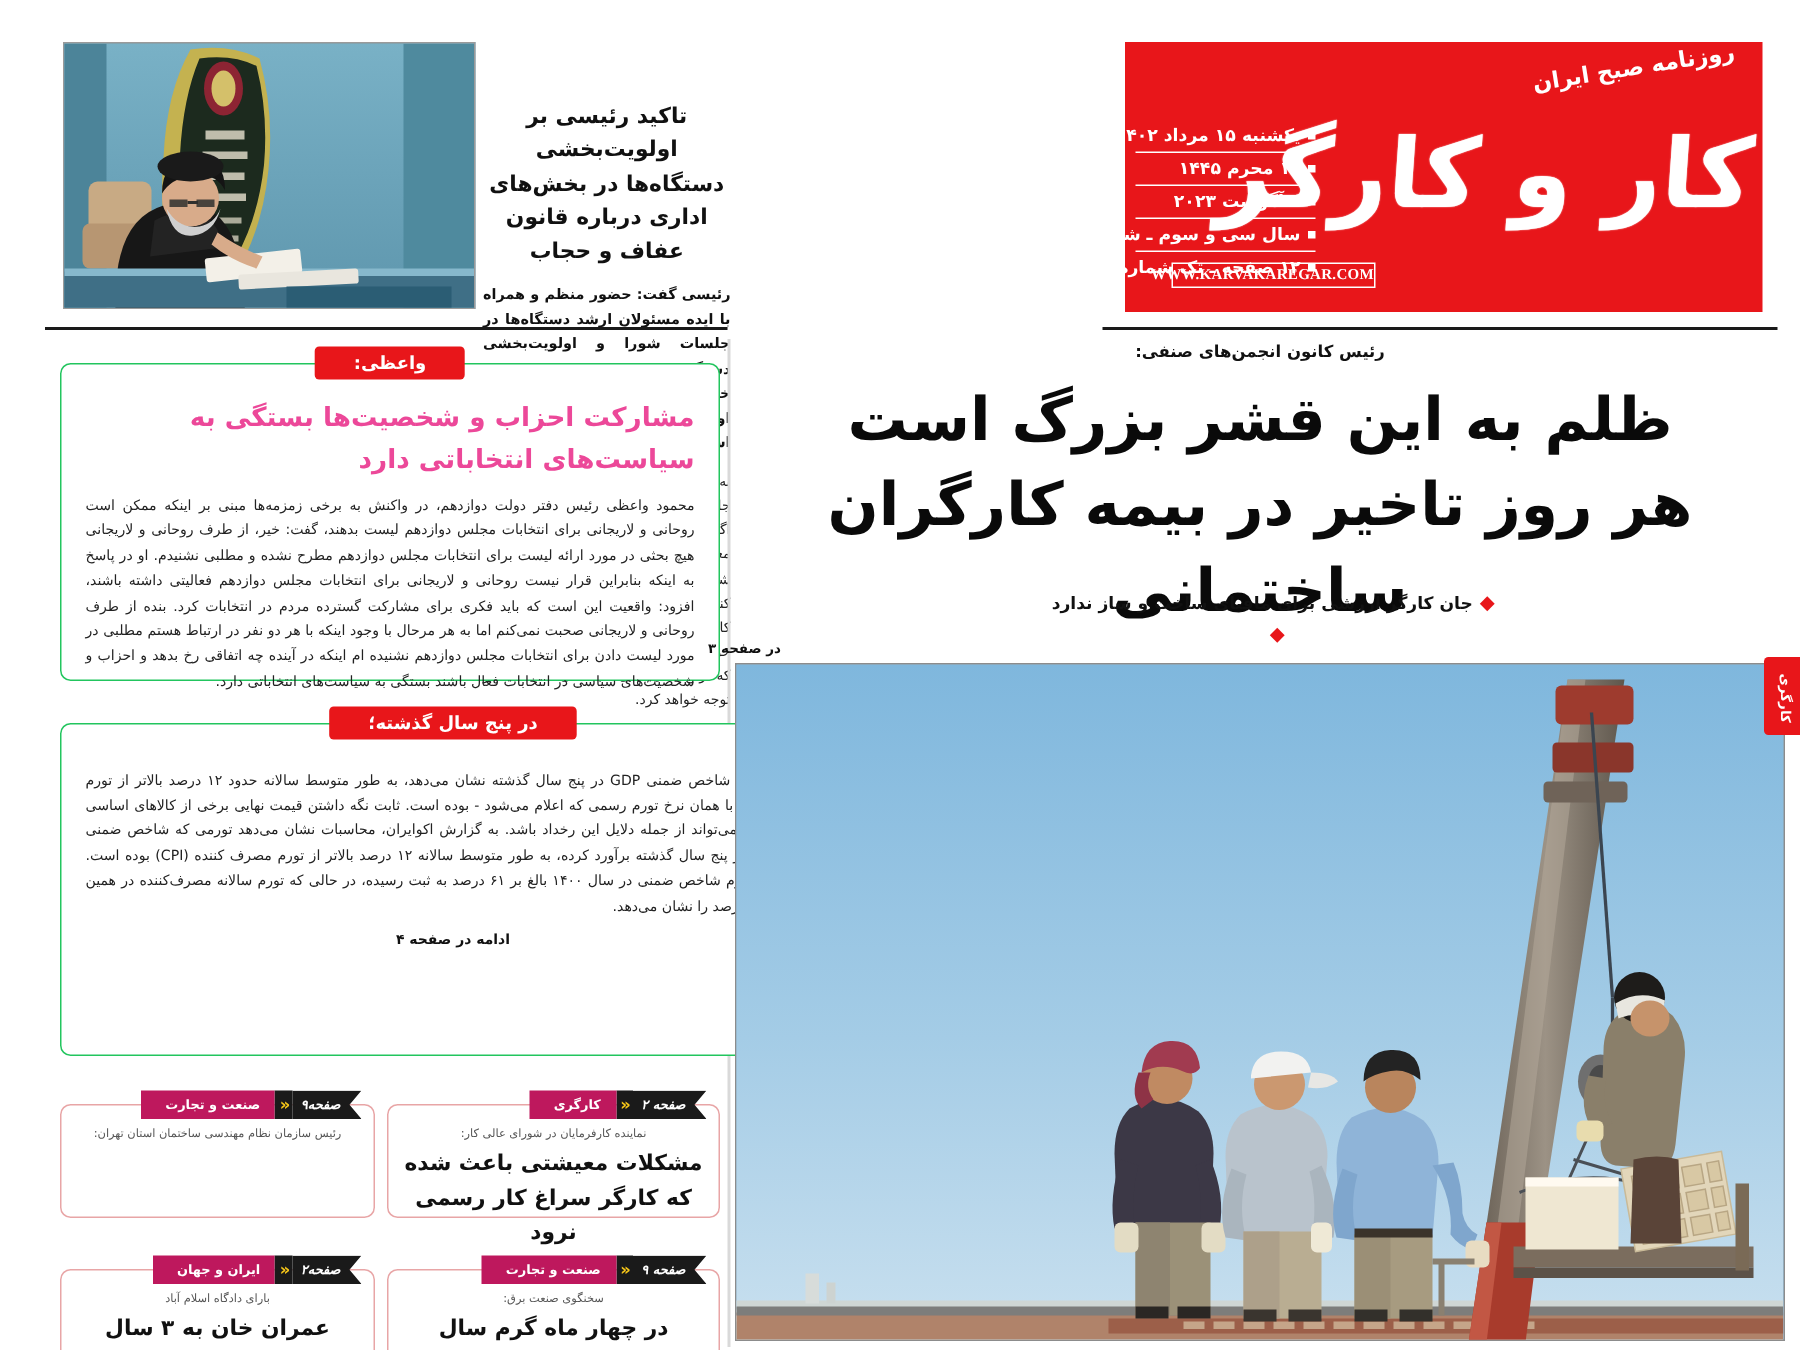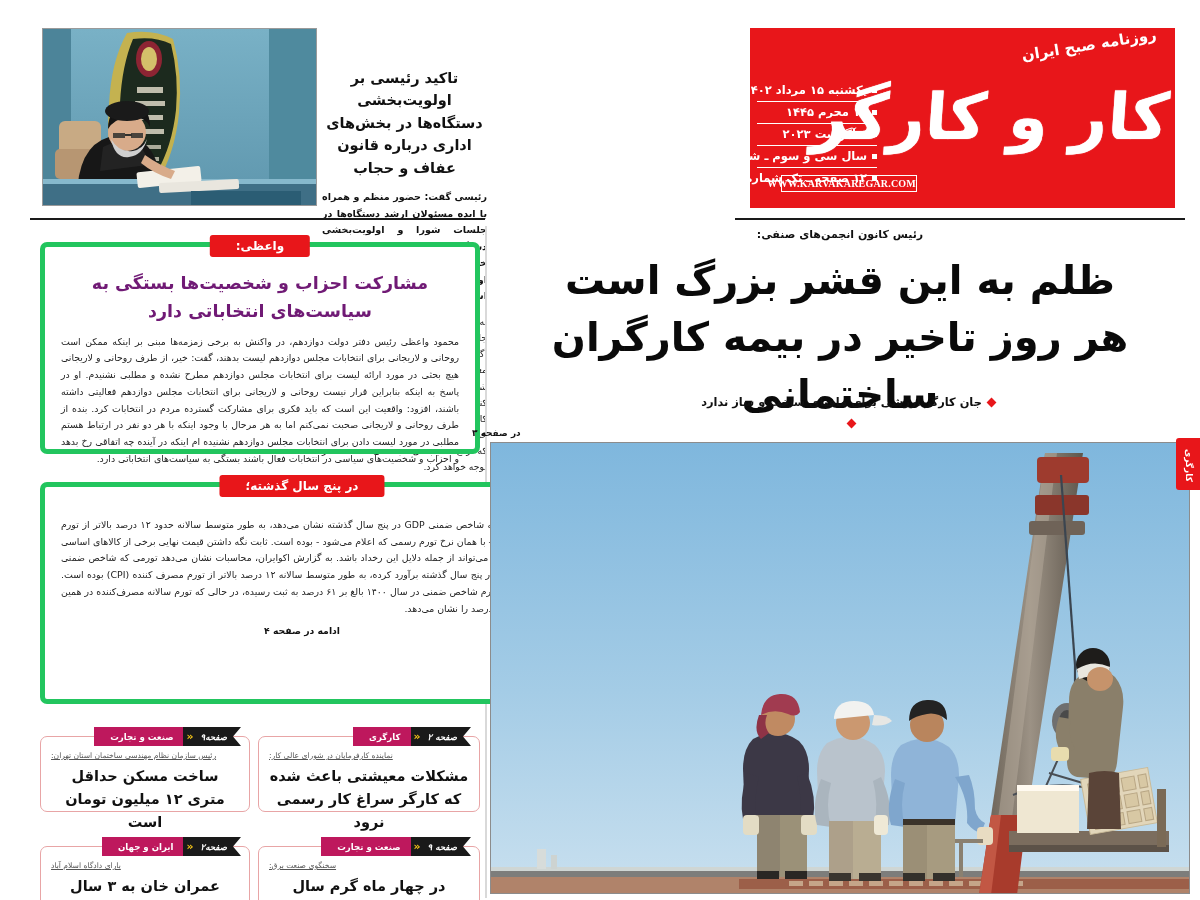--- a/index.html
+++ b/index.html
@@ -73,29 +73,29 @@
   .top-art .body {
     margin:9px 0 0 0; font-size:9.3px; line-height:1.74;
     color:#222; text-align:justify;
   }
   .cont { font-size:9.3px; font-weight:bold; color:#111; margin-top:7px; text-align:center; }
 
   .hrule-top { position:absolute; left:30px; top:218px; width:455px; height:2px; background:#1a1a1a; }
   .hrule-mast { position:absolute; left:735px; top:218px; width:450px; height:2px; background:#1a1a1a; }
 
   
-  .box { position:absolute; border:5px solid #22c55e; border-radius:7px; background:#fff; }
+  .box { position:absolute; border:1px solid #22c55e; border-radius:7px; background:#fff; }
   .box-tag {
     position:absolute; top:-12px; left:50%; transform:translateX(-50%);
     background:#e8161a; color:#fff; font-size:12px; font-weight:bold;
     padding:4px 26px; border-radius:3px; white-space:nowrap;
   }
   .box h3 {
     margin:0; font-size:17.5px; line-height:1.62; font-weight:bold;
-    color:#701a75; text-align:center;
+    color:#ec4899; 
   }
   .box p {
     margin:8px 0 0 0; font-size:9.4px; line-height:1.78;
     color:#222; text-align:justify;
   }
   .box .cont { text-align:center; margin-top:8px; }
 
   #box-vaezi  { left:40px; top:242px; width:440px; height:212px; padding:22px 16px 10px; }
   #box-gdp    { left:40px; top:482px; width:524px; height:222px; padding:22px 16px 10px; }
 
@@ -152,21 +152,21 @@
     background:#1a1a1a; color:#f5c518; padding:3px 3px;
     display:flex; align-items:center; font-size:11px; letter-spacing:-2px;
   }
   .tg-page {
     background:#1a1a1a; color:#fff; padding:3px 14px 3px 6px;
     display:flex; align-items:center;
     clip-path:polygon(0 0, 100% 0, calc(100% - 8px) 50%, 100% 100%, 0 100%);
     font-style:italic;
   }
   .teaser .t-kick {
-    font-size:7.6px; color:#555; text-align:left; margin:0 0 5px 0;text-decoration:underline;
+    font-size:7.6px; color:#555; text-align:center; margin:0 0 5px 0;
   }
   .teaser .t-head {
     font-size:14.5px; font-weight:bold; color:#111; text-align:center;
     line-height:1.58; margin:0;
   }
   #teaser-a { left:258px; top:736px; width:222px; height:76px; }
   #teaser-b { left:40px;  top:736px; width:210px; height:76px; }
   #teaser-c { left:258px; top:846px; width:222px; height:76px; }
   #teaser-d { left:40px;  top:846px; width:210px; height:76px; }
 
@@ -424,21 +424,20 @@
     <p class="t-head">مشکلات معیشتی باعث شده که کارگر سراغ کار رسمی نرود</p>
   </div>
 
   <div class="teaser" id="teaser-b">
     <div class="teaser-tags">
       <span class="tg-page">صفحه۹</span>
       <span class="tg-chev">‹‹</span>
       <span class="tg-cat">صنعت و تجارت</span>
     </div>
     <p class="t-kick">رئیس سازمان نظام مهندسی ساختمان استان تهران:</p>
-    <p class="t-head">ساخت مسکن حداقل متری ۱۲ میلیون تومان است</p>
   </div>
 
   <div class="teaser" id="teaser-c">
     <div class="teaser-tags">
       <span class="tg-page">صفحه ۹</span>
       <span class="tg-chev">‹‹</span>
       <span class="tg-cat">صنعت و تجارت</span>
     </div>
     <p class="t-kick">سخنگوی صنعت برق:</p>
     <p class="t-head">در چهار ماه گرم سال واردات برق داریم</p>

